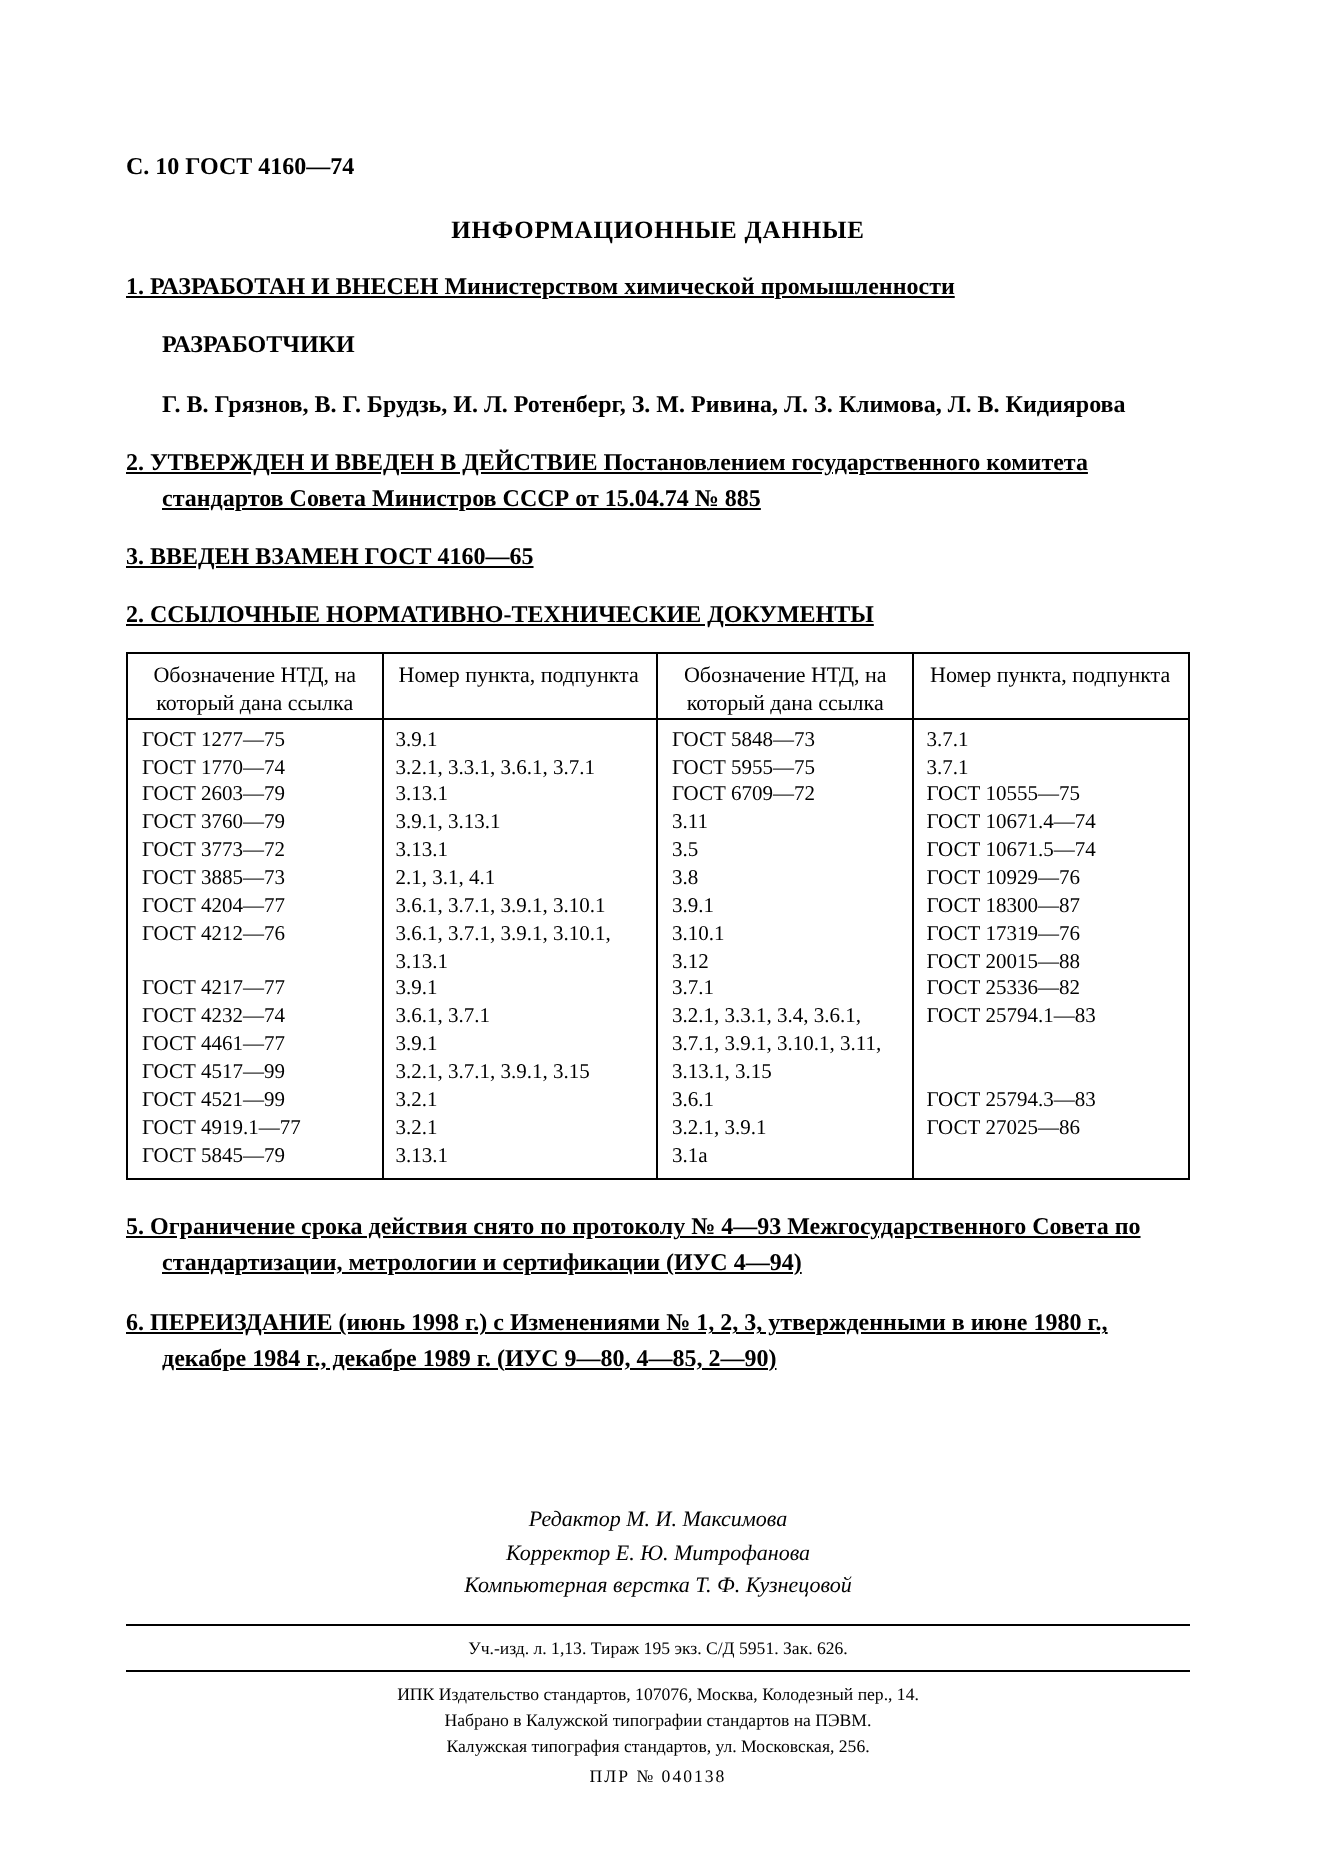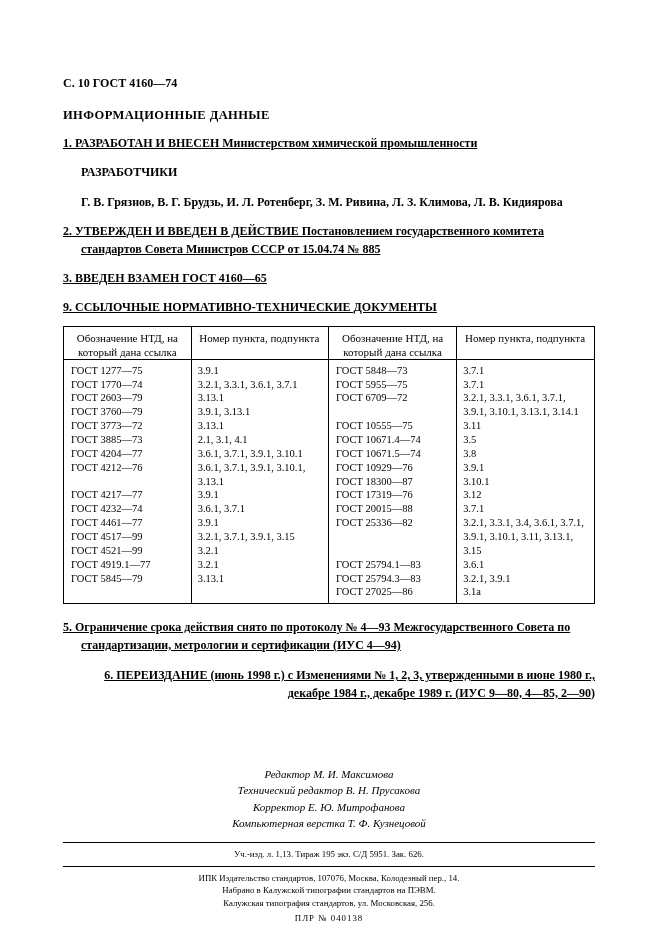--- a/index.html
+++ b/index.html
@@ -5,36 +5,36 @@
   * { margin: 0; padding: 0; box-sizing: border-box; }
   html, body { background: #ffffff; }
   body {
     width: 661px; height: 936px;
     font-family: "Liberation Serif", "DejaVu Serif", serif;
     color: #000; overflow: hidden;
   }
   .page { padding: 76px 66px 0 63px; }
 
   .doc-header { font-weight: bold; font-size: 12px; }
-  .doc-title { text-align: left; font-weight: bold; font-size: 12.5px; margin-top: 17px; letter-spacing: .4px; }
+  .doc-title { text-align: center; font-weight: bold; font-size: 12.5px; margin-top: 17px; letter-spacing: .4px; }
 
   .item { font-weight: bold; font-size: 12px; line-height: 1.45; margin-top: 12px; padding-left: 18px; text-indent: -18px; text-decoration: underline; }
   .sub { font-weight: bold; font-size: 12px; margin-top: 12px; margin-left: 18px; line-height: 1.45; }
 
   .ref-table { display: flex; border: 1px solid #000; margin-top: 9px; }
   .half { width: 50%; position: relative; display: grid; grid-template-columns: 48% 52%; align-content: start; padding-bottom: 4px; }
   .half::after { content: ""; position: absolute; left: 48%; top: 0; bottom: 0; width: 1px; background: #000; }
   .half-left { border-right: 1px solid #000; }
   .th { font-size: 11px; line-height: 1.3; text-align: center; border-bottom: 1px solid #000; padding: 4px 4px; height: 33px; }
   .td { font-size: 10.5px; line-height: 1.32; padding: 0 5px 0 7px; }
   .td.gost { white-space: nowrap; }
   .half > .td:nth-child(3), .half > .td:nth-child(4) { padding-top: 4px; }
 
   .item5 { margin-top: 15px; }
-  .item6 { margin-top: 13px; text-align: right; }
+  .item6 { margin-top: 13px; }
 
   .credits { margin-top: 64px; text-align: center; font-size: 11px; line-height: 1.5; font-style: italic; }
 
   .rule { height: 1px; background: #000; }
   .rule-1 { margin-top: 10px; }
   .rule-2 { margin-top: 5px; }
 
   .imprint { text-align: center; font-size: 8.8px; line-height: 1.45; margin-top: 5px; }
   .imprint div { white-space: nowrap; }
   .plr { margin-top: 2px; letter-spacing: 1px; }
@@ -47,21 +47,21 @@
   <div class="doc-header">С. 10 ГОСТ 4160—74</div>
 
   <div class="doc-title">ИНФОРМАЦИОННЫЕ ДАННЫЕ</div>
 
   <div class="item">1. РАЗРАБОТАН И ВНЕСЕН Министерством химической промышленности</div>
   <div class="sub">РАЗРАБОТЧИКИ</div>
   <div class="sub">Г. В. Грязнов, В. Г. Брудзь, И. Л. Ротенберг, З. М. Ривина, Л. З. Климова, Л. В. Кидиярова</div>
 
   <div class="item">2. УТВЕРЖДЕН И ВВЕДЕН В ДЕЙСТВИЕ Постановлением государственного комитета стандартов Совета Министров СССР от 15.04.74 № 885</div>
   <div class="item">3. ВВЕДЕН ВЗАМЕН ГОСТ 4160—65</div>
-  <div class="item">9. ССЫЛОЧНЫЕ НОРМАТИВНО-ТЕХНИЧЕСКИЕ ДОКУМЕНТЫ</div>
+  <div class="item">2. ССЫЛОЧНЫЕ НОРМАТИВНО-ТЕХНИЧЕСКИЕ ДОКУМЕНТЫ</div>
 
   <div class="ref-table">
     <div class="half half-left" id="left-rows">
       <div class="th">Обозначение НТД, на который дана ссылка</div>
       <div class="th">Номер пункта, подпункта</div>
     <div class="td gost">ГОСТ 1277—75</div>
         <div class="td punkt">3.9.1</div>
         <div class="td gost">ГОСТ 1770—74</div>
         <div class="td punkt">3.2.1, 3.3.1, 3.6.1, 3.7.1</div>
         <div class="td gost">ГОСТ 2603—79</div>
@@ -92,21 +92,20 @@
         <div class="td punkt">3.13.1</div>
       </div>
     <div class="half" id="right-rows">
       <div class="th">Обозначение НТД, на который дана ссылка</div>
       <div class="th">Номер пункта, подпункта</div>
     <div class="td gost">ГОСТ 5848—73</div>
         <div class="td punkt">3.7.1</div>
         <div class="td gost">ГОСТ 5955—75</div>
         <div class="td punkt">3.7.1</div>
         <div class="td gost">ГОСТ 6709—72</div>
-        <div class="td punkt">3.2.1, 3.3.1, 3.6.1, 3.7.1, 3.9.1, 3.10.1, 3.13.1, 3.14.1</div>
         <div class="td gost">ГОСТ 10555—75</div>
         <div class="td punkt">3.11</div>
         <div class="td gost">ГОСТ 10671.4—74</div>
         <div class="td punkt">3.5</div>
         <div class="td gost">ГОСТ 10671.5—74</div>
         <div class="td punkt">3.8</div>
         <div class="td gost">ГОСТ 10929—76</div>
         <div class="td punkt">3.9.1</div>
         <div class="td gost">ГОСТ 18300—87</div>
         <div class="td punkt">3.10.1</div>
@@ -127,24 +126,20 @@
 
   <div class="item item5">5. Ограничение срока действия снято по протоколу № 4—93  Межгосударственного Совета по стандартизации, метрологии и сертификации (ИУС 4—94)</div>
   <div class="item item6">6. ПЕРЕИЗДАНИЕ (июнь 1998 г.) с Изменениями № 1, 2, 3, утвержденными в июне 1980 г., декабре 1984 г., декабре 1989 г. (ИУС 9—80, 4—85, 2—90)</div>
 
   <div class="credits">
     <div>
       <span>Редактор</span>
       <span>М. И. Максимова</span>
     </div>
     <div>
-      <span>Технический редактор</span>
-      <span>В. Н. Прусакова</span>
-    </div>
-    <div>
       <span>Корректор</span>
       <span>Е. Ю. Митрофанова</span>
     </div>
     <div>
       <span>Компьютерная верстка</span>
       <span>Т. Ф. Кузнецовой</span>
     </div>
   </div>
 
   <div class="rule rule-1"></div>

